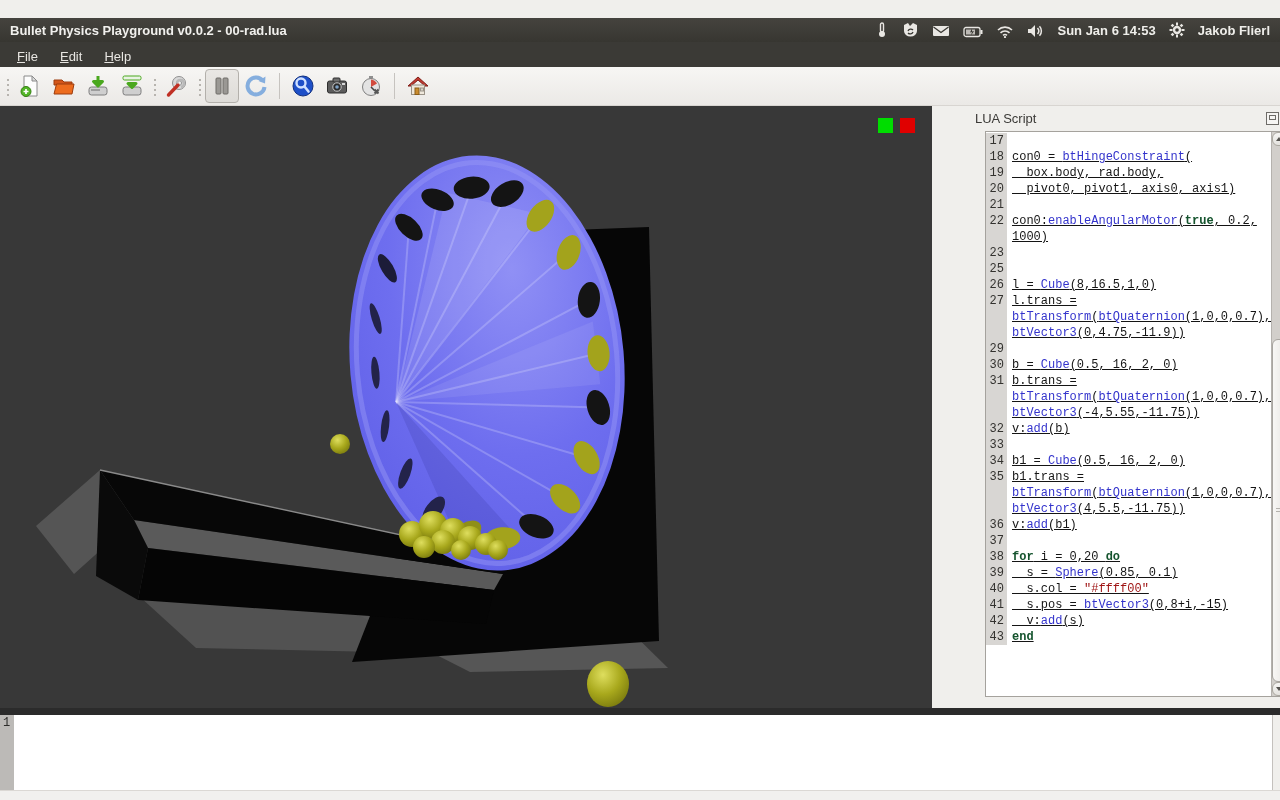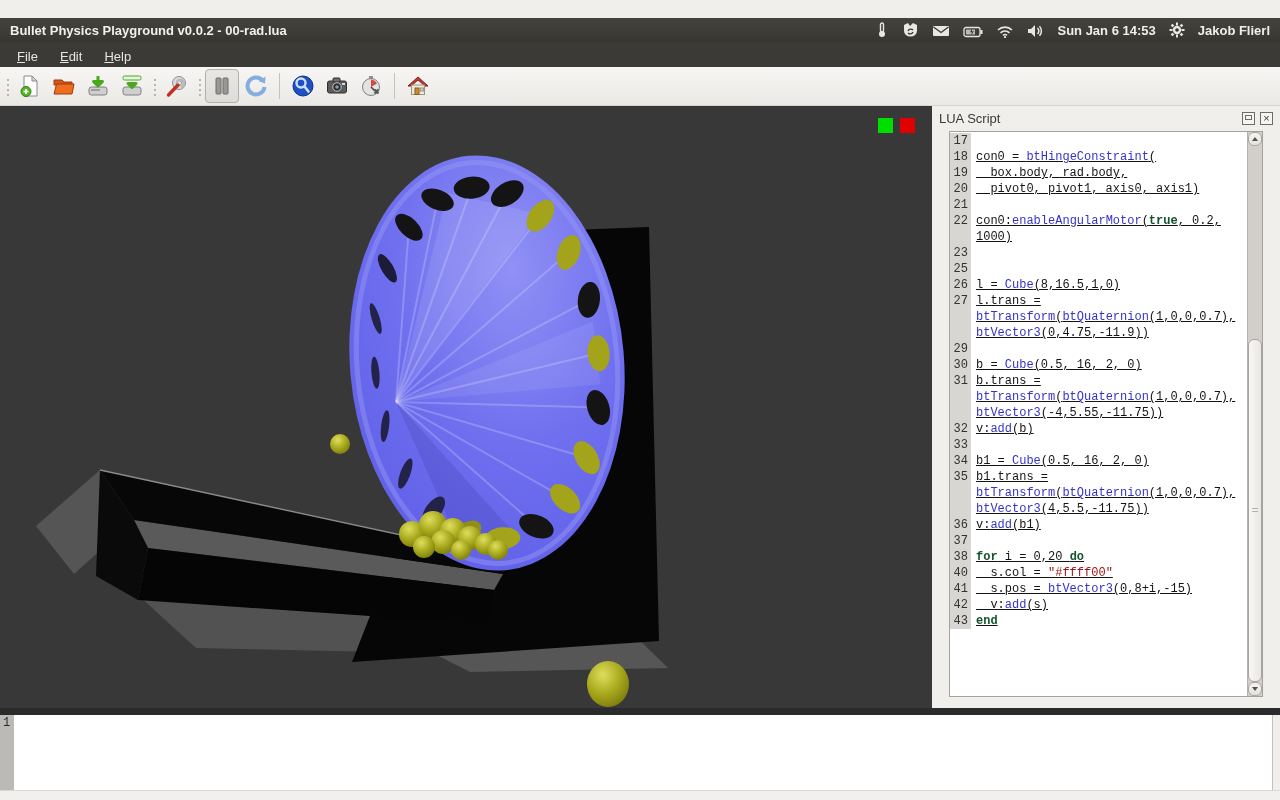--- a/index.html
+++ b/index.html
@@ -21,21 +21,21 @@
   
   .toolbar { height:39px; background:linear-gradient(#f7f6f4,#ebe9e6); display:flex; align-items:center;
              padding:0 2px; border-bottom:1px solid #d8d5d1; }
   .tb-btn { width:34px; height:34px; display:flex; align-items:center; justify-content:center; }
   .tb-btn.pressed { background:linear-gradient(#e9e7e4,#dedcd8); border:1px solid #b3b0ab; border-radius:4px; }
   .tb-sep { width:1px; height:26px; background:#c6c3bf; margin:0 6px; }
   .tb-grip { width:7px; height:26px; margin:0 2px;
              background:repeating-linear-gradient(#00000000 0 3px,#b7b4af 3px 5px) center/2px 20px no-repeat; }
 
   
-  .content { height:602px; display:flex; }
+  .content { height:602px; display:flex;gap:36px; }
   .viewport { width:932px; height:602px; background:#383838; position:relative; }
   .viewport svg { display:block; }
 
   
   .panel { width:348px; height:602px; background:#f0efec; display:flex; flex-direction:column; }
   .panel-head { height:25px; display:flex; align-items:center; padding:0 7px; font-size:13px; color:#3b3a37; }
   .win-btns { margin-left:auto; display:flex; gap:5px; }
   .wbtn { width:13px; height:13px; border:1px solid #6e6c68; background:#f6f5f3; color:#3a3a38;
           font-size:11px; line-height:11px; text-align:center; }
   .wbtn .inner { display:block; width:7px; height:5px; border:1px solid #6e6c68; margin:2px auto 0; }
@@ -365,20 +365,21 @@
           <div class="crow"><span class="gut"></span><span class="ctext"><span class="tk-fn">btVector3</span><span class="tk-p">(-4,5.55,-11.75))</span></span></div>
           <div class="crow"><span class="gut">32</span><span class="ctext"><span class="tk-p">v:</span><span class="tk-fn">add</span><span class="tk-p">(b)</span></span></div>
           <div class="crow"><span class="gut">33</span><span class="ctext"></span></div>
           <div class="crow"><span class="gut">34</span><span class="ctext"><span class="tk-p">b1 = </span><span class="tk-fn">Cube</span><span class="tk-p">(0.5, 16, 2, 0)</span></span></div>
           <div class="crow"><span class="gut">35</span><span class="ctext"><span class="tk-p">b1.trans =</span></span></div>
           <div class="crow"><span class="gut"></span><span class="ctext"><span class="tk-fn">btTransform</span><span class="tk-p">(</span><span class="tk-fn">btQuaternion</span><span class="tk-p">(1,0,0,0.7),</span></span></div>
           <div class="crow"><span class="gut"></span><span class="ctext"><span class="tk-fn">btVector3</span><span class="tk-p">(4,5.5,-11.75))</span></span></div>
           <div class="crow"><span class="gut">36</span><span class="ctext"><span class="tk-p">v:</span><span class="tk-fn">add</span><span class="tk-p">(b1)</span></span></div>
           <div class="crow"><span class="gut">37</span><span class="ctext"></span></div>
           <div class="crow"><span class="gut">38</span><span class="ctext"><span class="tk-kw">for</span><span class="tk-p"> i = 0,20 </span><span class="tk-kw">do</span></span></div>
+          <div class="crow"><span class="gut">39</span><span class="ctext"><span class="tk-p">  s = </span><span class="tk-fn">Sphere</span><span class="tk-p">(0.85, 0.1)</span></span></div>
           <div class="crow"><span class="gut">40</span><span class="ctext"><span class="tk-p">  s.col = </span><span class="tk-str">"#ffff00"</span></span></div>
           <div class="crow"><span class="gut">41</span><span class="ctext"><span class="tk-p">  s.pos = </span><span class="tk-fn">btVector3</span><span class="tk-p">(0,8+i,-15)</span></span></div>
           <div class="crow"><span class="gut">42</span><span class="ctext"><span class="tk-p">  v:</span><span class="tk-fn">add</span><span class="tk-p">(s)</span></span></div>
           <div class="crow"><span class="gut">43</span><span class="ctext"><span class="tk-kw">end</span></span></div>
         </div>
       <div class="sbar">
         <div class="sb-btn">
             <span class="arrow-up"></span>
           </div>
         <div class="sb-track">

